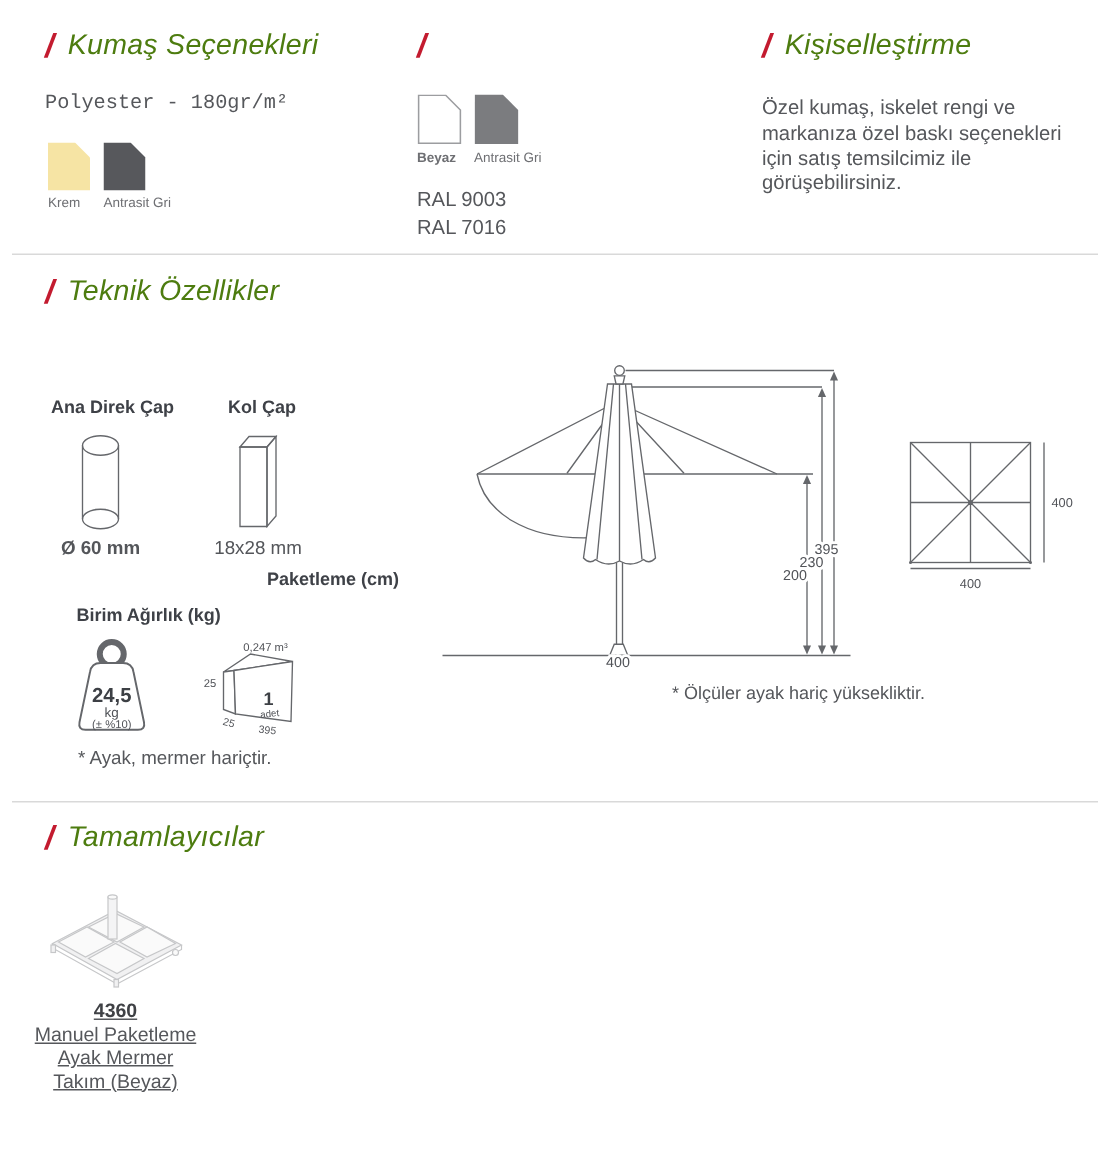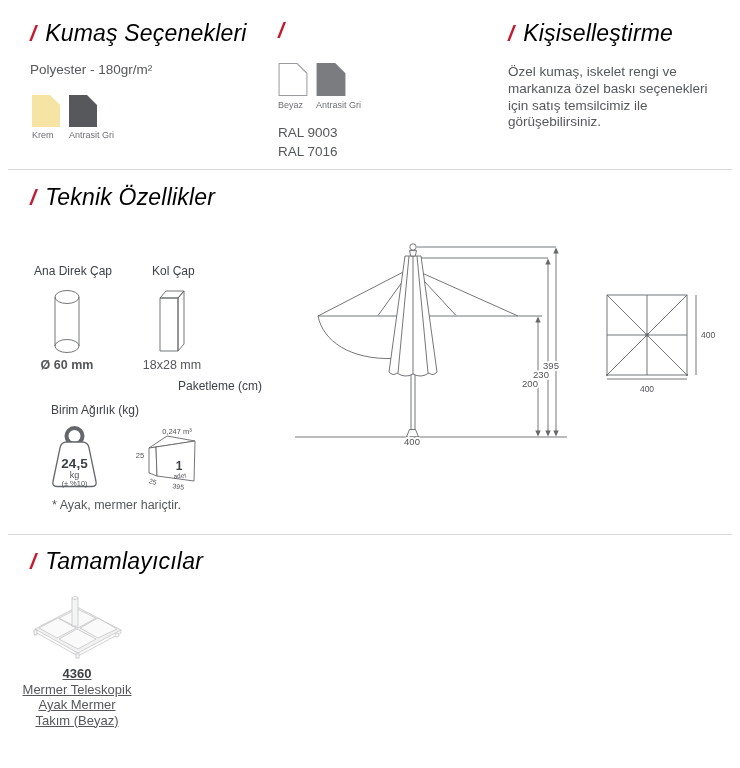--- a/index.html
+++ b/index.html
@@ -1,27 +1,27 @@
 <!DOCTYPE html>
 <html><head>
 <meta charset="utf-8">
 <style>
   html,body{margin:0;padding:0;background:#fff;}
   .page{position:relative;width:740px;height:768px;background:#ffffff;
         font-family:"Liberation Sans",sans-serif;color:#55575b;overflow:hidden;}
   .abs{position:absolute;}
   .sec-title{display:flex;align-items:center;gap:9px;}
   .sec-title .slash{color:#c31b2f;font-size:22px;font-weight:700;font-style:italic;line-height:1;}
-  .sec-title .t{font-style:italic;font-size:23px;color:#000000;letter-spacing:.2px;}
-  .body-text{font-size:13.5px;color:#55575b;}
+  .sec-title .t{font-style:italic;font-size:19px;color:#4d7c0f;letter-spacing:.2px;}
+  .body-text{font-size:13.5px;color:#55575b;font-family:Liberation Mono, monospace;}
   .para{font-size:13.5px;line-height:16.8px;color:#55575b;width:218px;}
   .swatch-label{font-size:9px;color:#6e6f73;}
   .ral{font-size:13.5px;color:#55575b;line-height:18.5px;}
   .product-name{font-size:15px;color:#54565a;letter-spacing:.2px;}
-  .spec-label{font-size:12px;font-weight:normal;color:#3e4147;}
+  .spec-label{font-size:12px;font-weight:bold;color:#3e4147;}
   .spec-value{font-size:12.5px;color:#54565a;text-align:center;}
   .note{font-size:12.5px;color:#55575b;}
   .divider{height:1px;background:#d9d9d9;left:8px;right:8px;}
   .caption{width:150px;text-align:center;font-size:13px;line-height:15.5px;color:#55575b;text-decoration:underline;}
   .caption .code{font-weight:bold;color:#3f4145;}
   svg text{font-family:"Liberation Sans",sans-serif;fill:#515358;}
   svg .dim{paint-order:stroke;stroke:#ffffff;stroke-width:4px;font-size:9.5px;}
   .diag line,.diag path.s,.diag rect,.diag circle.s,.diag ellipse,.diag polygon{
     stroke:#65676b;stroke-width:.9;fill:none;}
   .outlined polygon{stroke:#9c9da0;stroke-width:1;}
@@ -48,21 +48,21 @@
 
   <div class="abs sec-title" style="left:278px;top:20px;">
     <span class="slash">/</span>
   </div>
   <svg class="abs outlined" style="left:278px;top:63px;" width="30" height="33" viewBox="0 0 28 32">
     <polygon points="0.5,0.5 18,0.5 27.5,10 27.5,31.5 0.5,31.5" fill="#ffffff"></polygon>
   </svg>
   <svg class="abs" style="left:316px;top:63px;" width="30" height="33" viewBox="0 0 28 32">
     <polygon points="0,0 18,0 28,10 28,32 0,32" fill="#7b7c7f"></polygon>
   </svg>
-  <div class="abs swatch-label" style="left:278px;top:100px;">Beyaz</div>
+  <div class="abs swatch-label" style="left:278px;top:100px;font-weight:bold;">Beyaz</div>
   <div class="abs swatch-label" style="left:316px;top:100px;">Antrasit Gri</div>
   <div class="abs ral" style="left:278px;top:124px;">
     <div>RAL 9003</div>
     <div>RAL 7016</div>
   </div>
 
   <div class="abs sec-title" style="left:508px;top:20px;">
     <span class="slash">/</span>
     <span class="t">Kişiselleştirme</span>
   </div>
@@ -155,20 +155,21 @@
     <path class="s" d="M9,7 L89,87 M89,7 L9,87 M49,7 L49,87 M9,47 L89,47"></path>
     <circle cx="49" cy="47" r="1.7" fill="#65676b" stroke="none"></circle>
     <circle cx="9" cy="87" r="1" fill="#65676b" stroke="none"></circle>
     <circle cx="89" cy="87" r="1" fill="#65676b" stroke="none"></circle>
     <line x1="98" y1="7" x2="98" y2="87"></line>
     <line x1="9" y1="91" x2="89" y2="91"></line>
     <text x="103" y="50" style="font-size:8.5px;">400</text>
     <text x="49" y="104" text-anchor="middle" style="font-size:8.5px;">400</text>
   </svg>
 
+  <div class="abs note" style="left:448px;top:455px;font-size:12px;">* Ölçüler ayak hariç yüksekliktir.</div>
 
   <div class="abs divider" style="top:534px;"></div>
 
   <div class="abs sec-title" style="left:30px;top:548px;">
     <span class="slash">/</span>
     <span class="t">Tamamlayıcılar</span>
   </div>
 
   <svg class="abs" style="left:30px;top:584px;" width="95" height="76" viewBox="0 0 95 76">
     <g stroke="#c6c7c9" stroke-width="0.8" fill="#f1f1f2">
@@ -183,18 +184,18 @@
         <polygon points="50,44 68,34 87,45 68,54"></polygon>
       </g>
       <rect x="42" y="14" width="6" height="28" fill="#f4f4f5"></rect>
       <ellipse cx="45" cy="14" rx="3" ry="1.4" fill="#fafafa"></ellipse>
       <circle cx="87" cy="51" r="2" fill="#fafafa"></circle>
     </g>
   </svg>
 
   <div class="abs caption" style="left:2px;top:666px;">
     <div class="code">4360</div>
-    <div>Mermer Teleskopik</div>
+    <div>Manuel Paketleme</div>
     <div>Ayak Mermer</div>
     <div>Takım (Beyaz)</div>
   </div>
 
 </div>
 
 </body></html>

